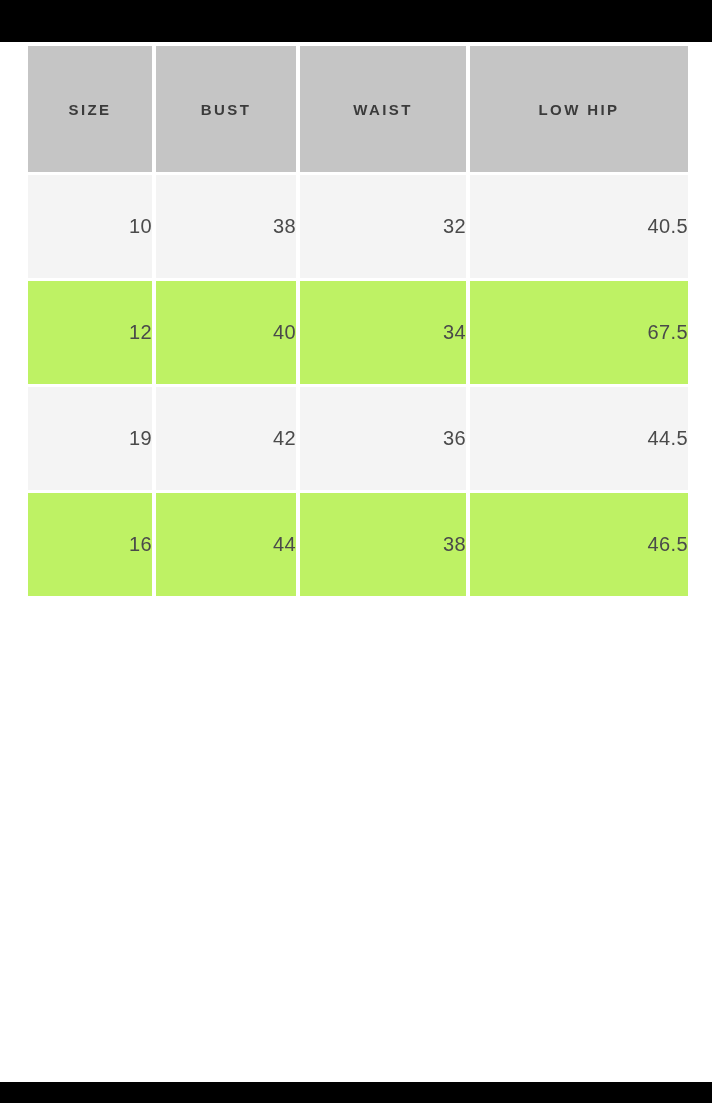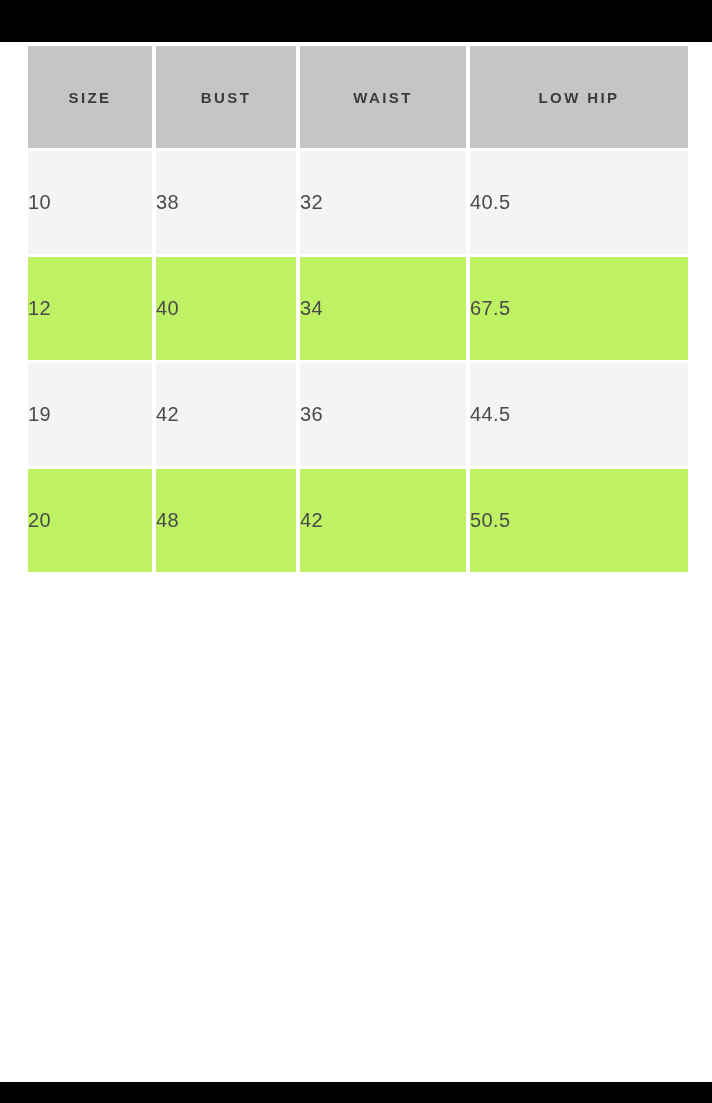--- a/index.html
+++ b/index.html
@@ -59,31 +59,31 @@
   thead th {
     background: #c5c5c5;
     height: 94px;
     color: #3b3b3b;
     font-size: 15px;
     font-weight: 700;
     letter-spacing: 2.4px;
     text-transform: uppercase;
     text-align: center;
     vertical-align: middle;
-    padding: 4px;
+    padding: 16px;
     border: 0;
   }
 
   tbody td {
     height: 103px;
     color: #4a4a4a;
     font-size: 20px;
     font-weight: 400;
     letter-spacing: 0.4px;
-    text-align: left;
+    text-align: right;
     vertical-align: middle;
     padding: 0;
     border: 0;
   }
 
   tbody tr.row-odd  td { background: #f4f4f4; }
   tbody tr.row-even td { background: #bef264; }
 </style>
 </head>
 <body>
@@ -121,24 +121,24 @@
           <td>34</td>
           <td>67.5</td>
         </tr>
         <tr class="row-odd">
           <td>19</td>
           <td>42</td>
           <td>36</td>
           <td>44.5</td>
         </tr>
         <tr class="row-even">
-          <td>20</td>
-          <td>48</td>
-          <td>42</td>
-          <td>50.5</td>
+          <td>16</td>
+          <td>44</td>
+          <td>38</td>
+          <td>46.5</td>
         </tr>
       </tbody>
     </table>
   </div>
 
   <div class="band band-bottom"></div>
 
 </div>
 
 </body></html>

